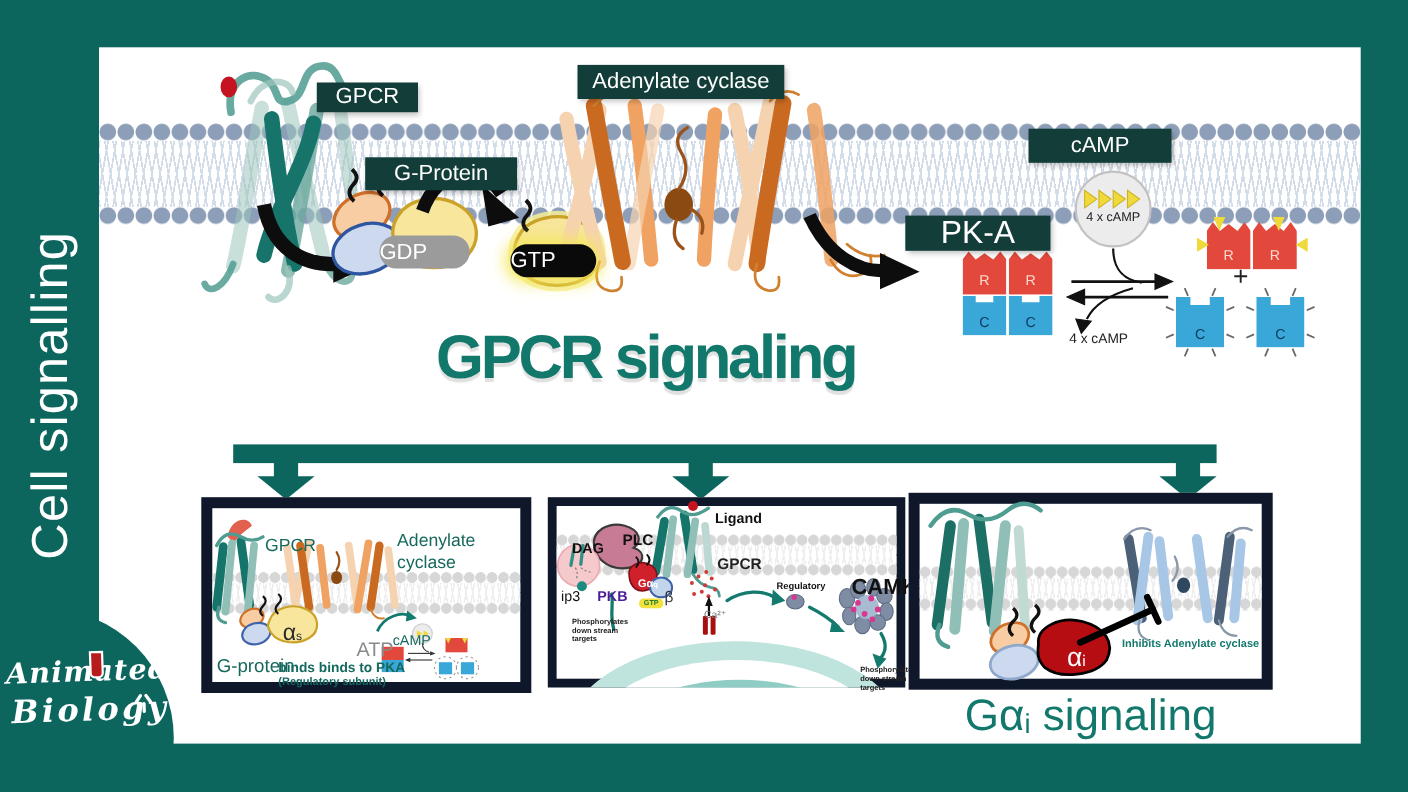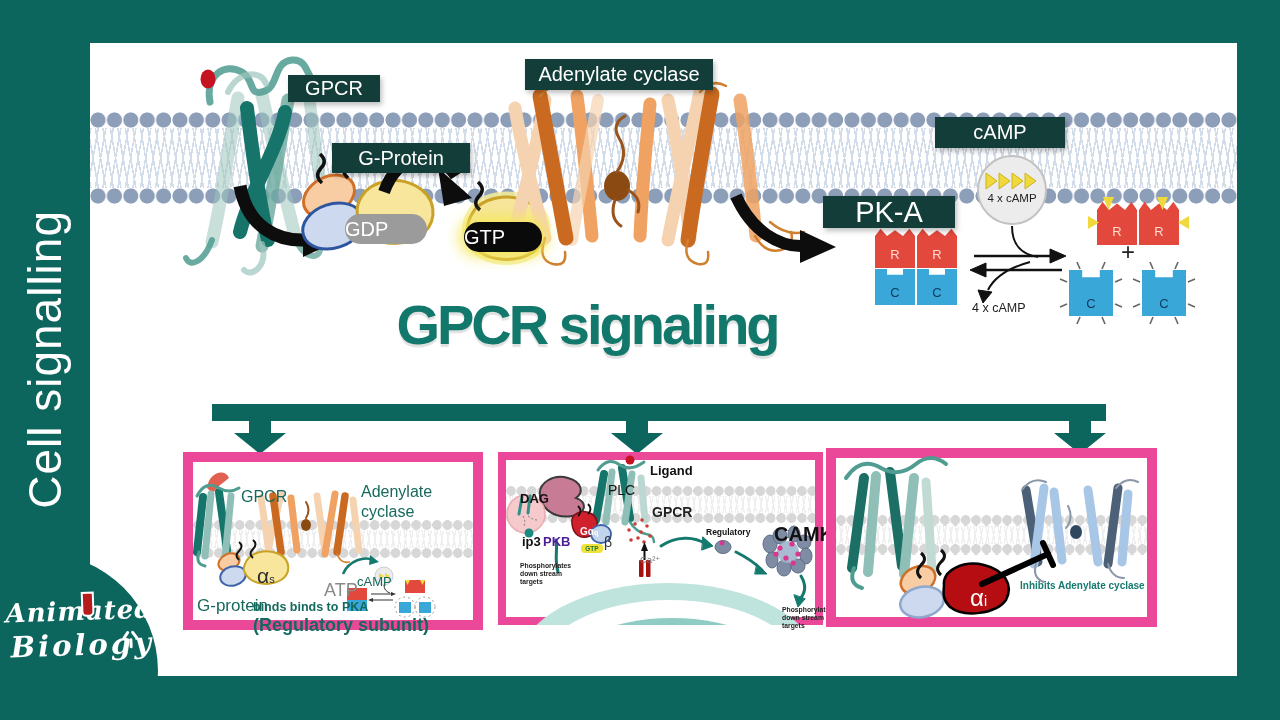--- a/index.html
+++ b/index.html
@@ -48,21 +48,21 @@
   
   .title{position:absolute;left:237px;top:292px;width:700px;text-align:center;color:#12786b;font-size:56px;font-weight:bold;
          letter-spacing:-3px;z-index:5;text-shadow:0 3px 1px rgba(0,0,0,.12);}
   .dist-bar{position:absolute;left:212px;top:404px;width:894px;height:17px;background:#0c665e;z-index:3;}
   .dist-stem{position:absolute;top:419px;width:22px;height:16px;background:#0c665e;z-index:3;}
   .dist-head{position:absolute;top:433px;width:0;height:0;border-left:26px solid transparent;border-right:26px solid transparent;
              border-top:21px solid #0c665e;z-index:3;}
   .caption{position:absolute;text-align:center;color:#12786b;font-size:40px;z-index:5;}
   .cap-sub{font-size:0.62em;vertical-align:-0.08em;}
   
-  .panel{position:absolute;background:#fff;border:10px solid #ec4899;box-sizing:border-box;z-index:3;}
+  .panel{position:absolute;background:#fff;border:10px solid #0f172a;box-sizing:border-box;z-index:3;}
   .panel .txt{position:absolute;z-index:4;}
   .teal{color:#17695e;}
   .art{position:absolute;left:0;top:0;z-index:2;pointer-events:none;}
   .psvg{position:absolute;left:-10px;top:-10px;z-index:2;pointer-events:none;}
   .psvg8{position:absolute;left:-8px;top:-8px;z-index:2;pointer-events:none;}
   .gtp-glow{box-shadow:0 0 14px 5px rgba(244,232,90,.95);}
   .micro{font-size:6.8px;line-height:1.15;font-weight:bold;color:#222;}
 </style>
 </head>
 <body>
@@ -320,21 +320,21 @@
     </svg>
     <div class="txt teal" style="left:48px;top:26px;font-size:16px;">GPCR</div>
     <div class="txt teal" style="left:168px;top:20px;width:82px;font-size:16px;line-height:1.25;">Adenylate cyclase</div>
     <div class="txt" style="left:64px;top:102px;font-size:21px;color:#2b2b2b;">
       <span>α</span><span style="font-size:11px;">s</span>
     </div>
     <div class="txt teal" style="left:4px;top:134px;font-size:17px;">G-protein</div>
     <div class="txt" style="left:131px;top:118px;font-size:18px;color:#8a8a8a;">ATP</div>
     <div class="txt teal" style="left:164px;top:112px;font-size:13px;">cAMP</div>
     <div class="txt" style="left:60px;top:138px;font-size:12.5px;font-weight:bold;color:#14695e;">binds binds to PKA</div>
-    <div class="txt" style="left:60px;top:153px;font-size:18px;font-weight:bold;color:#14695e;">(Regulatory subunit)</div>
+    <div class="txt" style="left:60px;top:153px;font-size:10px;font-weight:bold;color:#14695e;">(Regulatory subunit)</div>
   </div>
 
   <div class="panel" style="left:498px;top:452px;width:325px;height:173px;border-width:8px;">
     <div class="mini-mem" style="top:26px;">
       <div class="mheads"></div>
         <div class="mtails" style="height:17px;"></div>
         <div class="mheads"></div>
     </div>
     <svg class="psvg8" width="325" height="173" viewBox="0 0 325 173">
 
@@ -421,23 +421,23 @@
             <circle cx="294" cy="92" r="2.6"></circle>
             <circle cx="300" cy="102" r="2.6"></circle>
           <circle cx="288" cy="106" r="2.6"></circle>
             <circle cx="278" cy="102" r="2.6"></circle>
             <circle cx="295" cy="111" r="2.6"></circle>
         </g>
       </g>
     </svg>
     <div class="txt" style="left:144px;top:3px;font-size:13px;font-weight:bold;color:#111;">Ligand</div>
     <div class="txt" style="left:146px;top:44px;font-size:14px;font-weight:bold;color:#222;">GPCR</div>
-    <div class="txt" style="left:60px;top:22px;font-size:14px;font-weight:normal;color:#111;margin-left:42px;">PLC</div>
+    <div class="txt" style="left:60px;top:22px;font-size:14px;font-weight:bold;color:#111;">PLC</div>
     <div class="txt" style="left:14px;top:31px;font-size:13px;font-weight:bold;color:#111;">DAG</div>
-    <div class="txt" style="left:16px;top:74px;font-size:13px;font-weight:bold;color:#111;">ip3</div>
+    <div class="txt" style="left:4px;top:74px;font-size:13px;font-weight:normal;color:#111;">ip3</div>
     <div class="txt" style="left:37px;top:74px;font-size:13px;font-weight:bold;color:#4c1d95;">PKB</div>
     <div class="txt micro" style="left:14px;top:102px;width:52px;">Phosphorylates down stream targets</div>
     <div class="txt" style="left:74px;top:66px;font-size:10px;font-weight:bold;color:#fff;">
       <span>Gα</span><span style="font-size:7px;">q</span>
     </div>
     <div class="txt" style="left:75px;top:84px;width:22px;height:9px;background:#f2e23c;border-radius:4px;font-size:6.5px;font-weight:bold;color:#1d7a33;text-align:center;line-height:9px;">GTP</div>
     <div class="txt" style="left:98px;top:74px;font-size:14px;color:#333;">β</div>
     <div class="txt" style="left:134px;top:94px;font-size:9.5px;color:#777;">Ca²⁺</div>
     <div class="txt" style="left:200px;top:67px;font-size:8.5px;font-weight:bold;color:#111;">Regulatory</div>
     <div class="txt" style="left:268px;top:63px;font-size:20px;font-weight:bold;color:#111;text-align:center;">CAMK</div>
@@ -490,20 +490,23 @@
         <line x1="156" y1="136" x2="222" y2="106" stroke-width="6"></line>
         <line x1="217" y1="95" x2="227" y2="117" stroke-width="6"></line>
       </g>
     </svg>
     <div class="txt" style="left:134px;top:126px;font-size:24px;color:#fff;">
       <span>α</span><span style="font-size:14px;">i</span>
     </div>
     <div class="txt" style="left:184px;top:122px;width:140px;font-size:10px;font-weight:bold;color:#157a6e;">Inhibits Adenylate cyclase</div>
   </div>
 
+  <div class="caption" style="left:818px;width:347px;top:629px;">
+    <span>Gα</span><span class="cap-sub">i</span><span> signaling</span>
+  </div>
 
   <div class="logo-disc"></div>
   <div class="logo">
     <div class="l1">Animated</div>
     <div class="l2">Biology</div>
     <span class="icon-test-tube"></span>
     <span class="icon-antibody">
         <i class="a1"></i>
         <i class="a2"></i>
         <i class="a3"></i>

